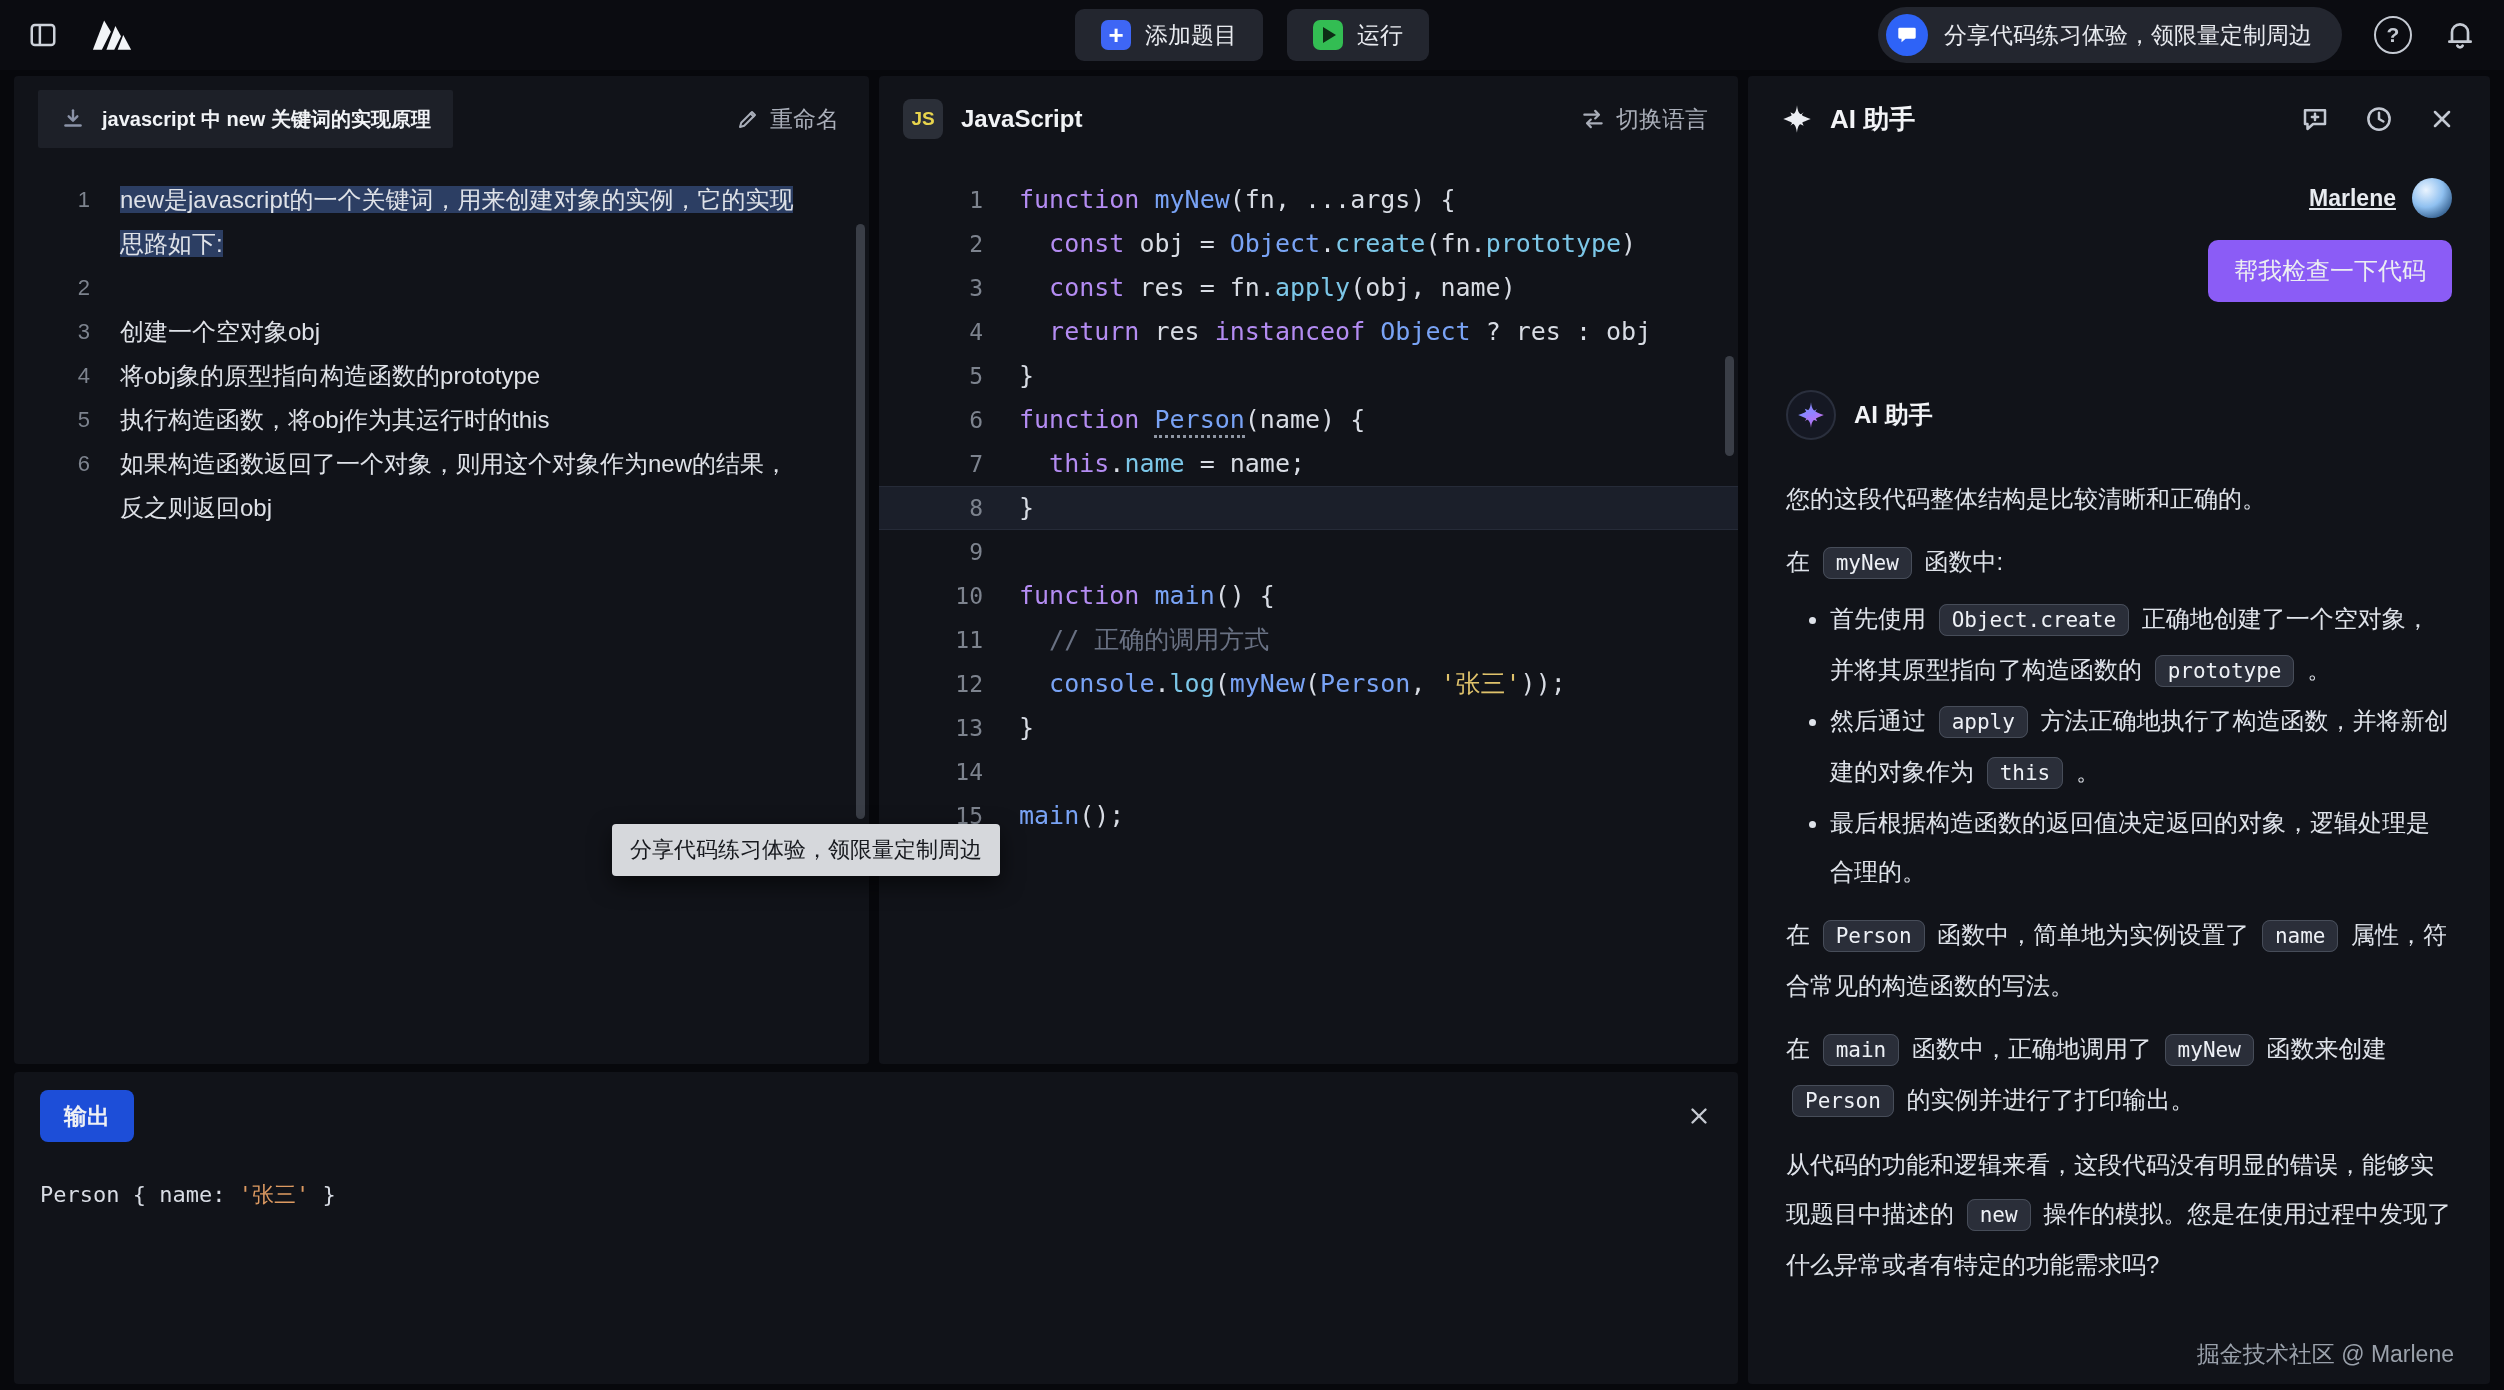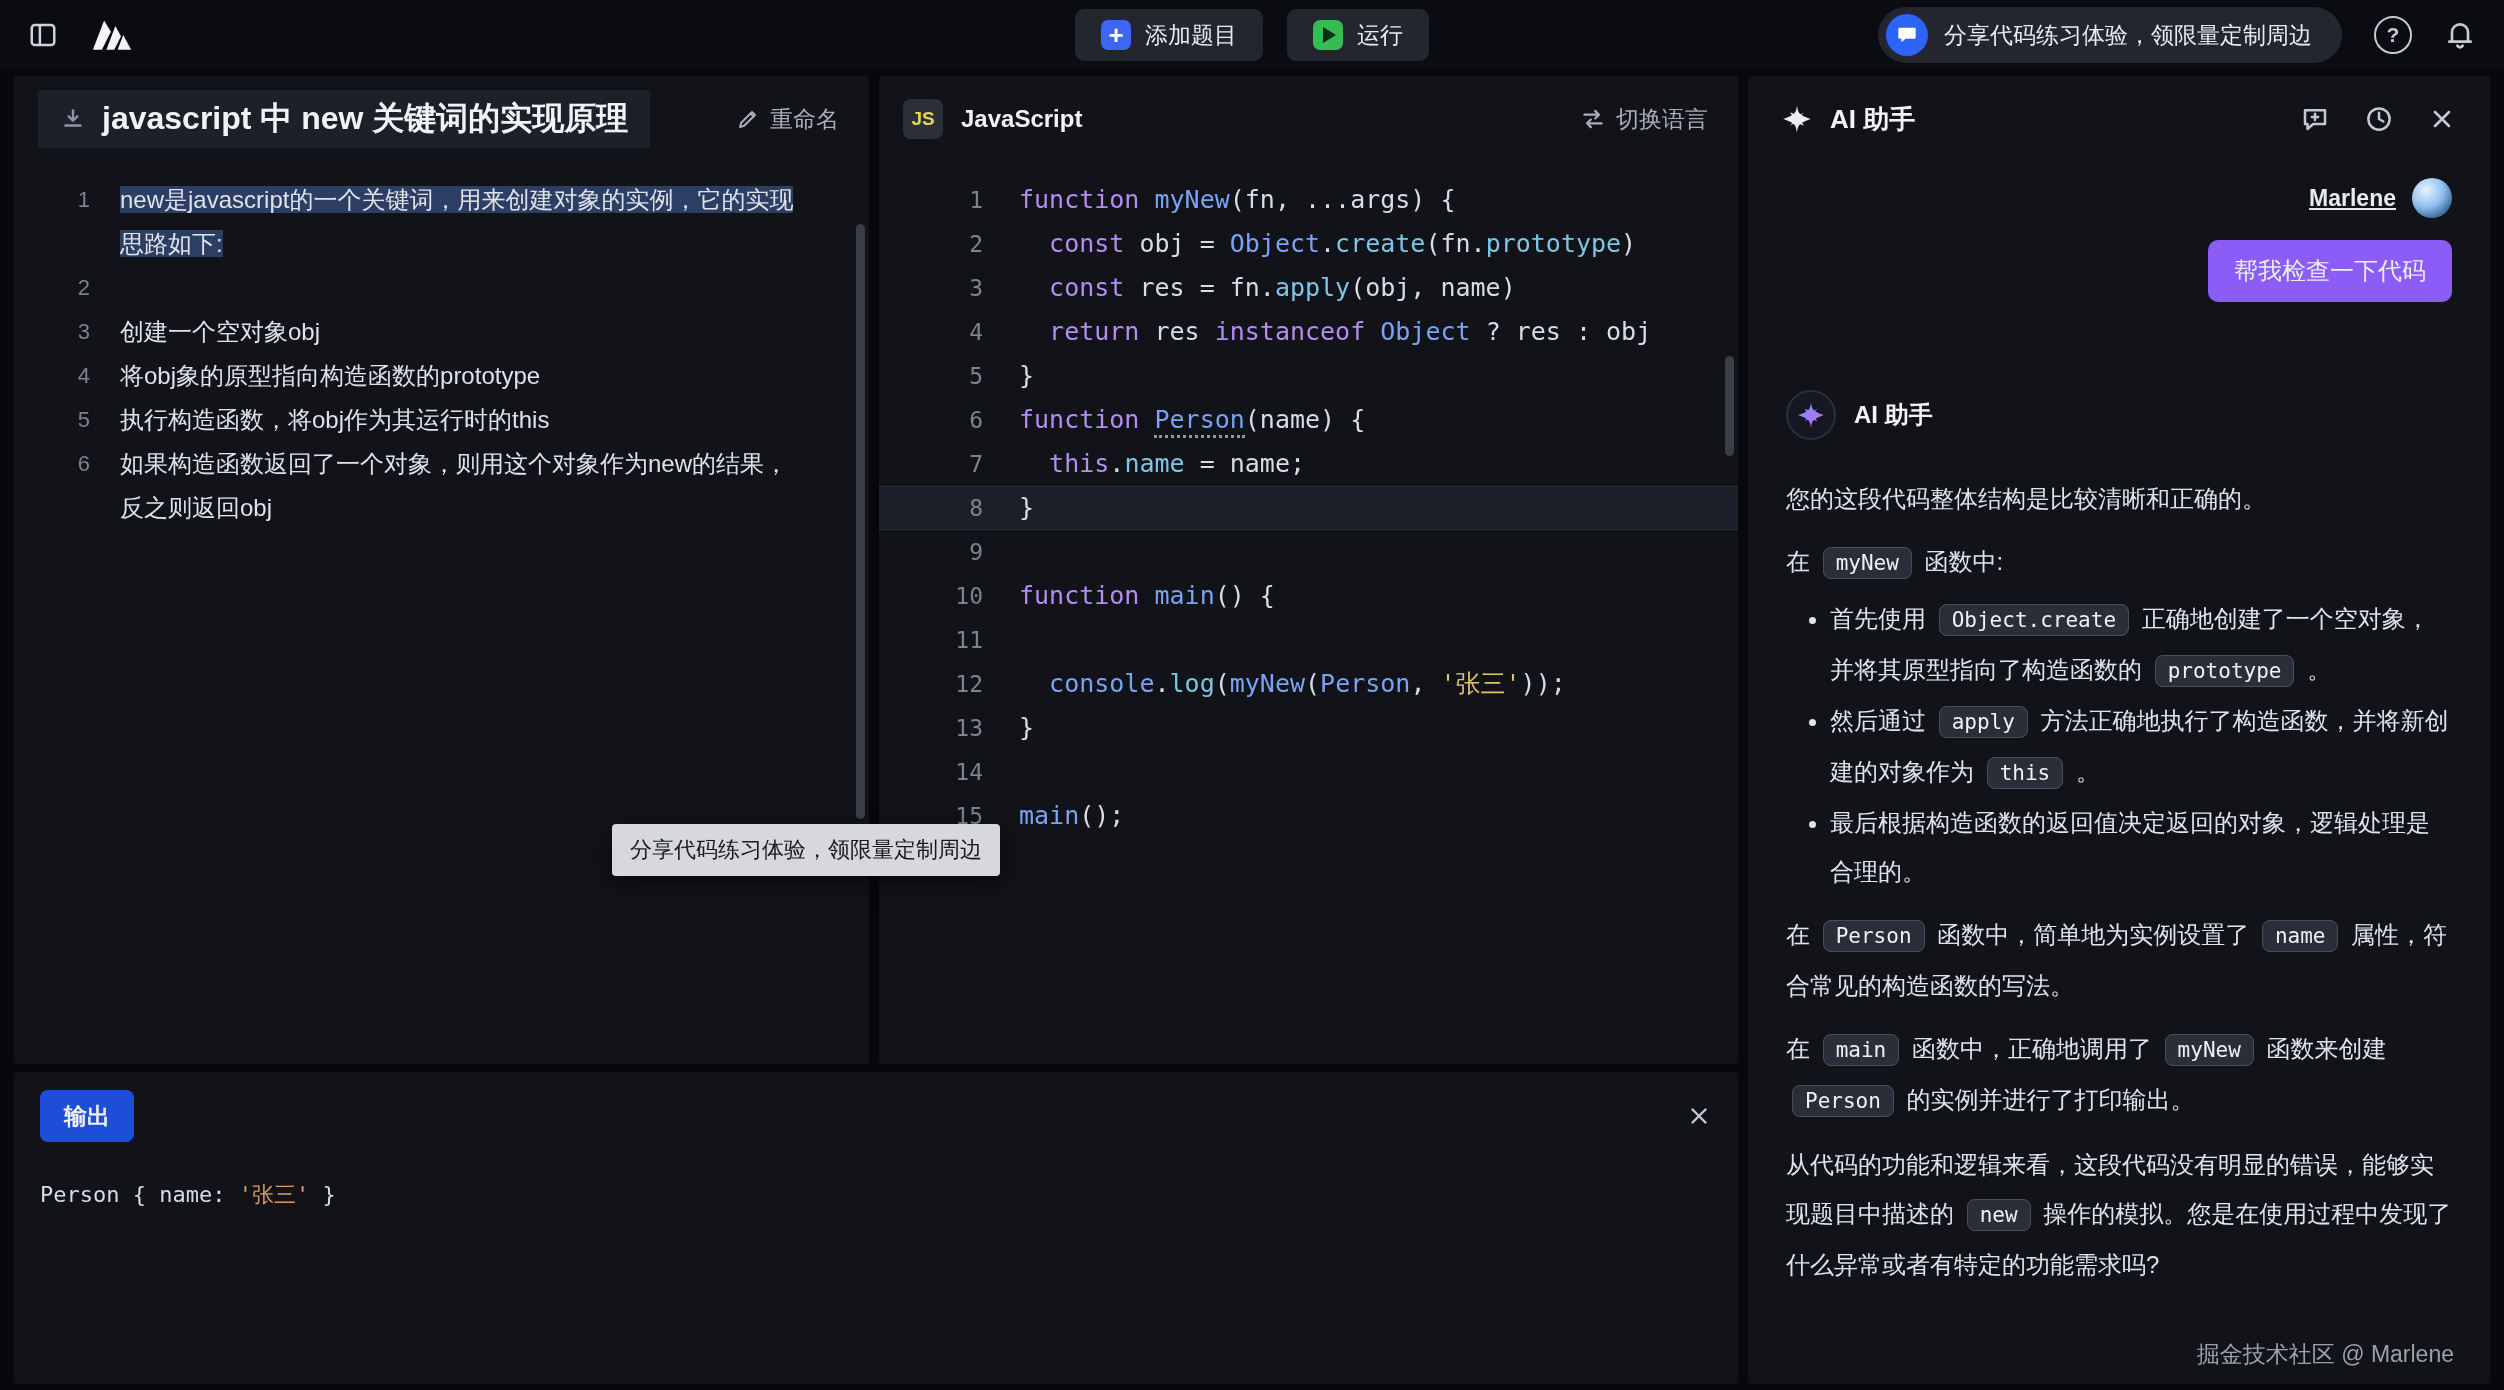--- a/index.html
+++ b/index.html
@@ -27,21 +27,21 @@
   
   .main{display:flex;gap:10px;padding:6px 14px 0 14px;height:1314px;box-sizing:border-box;}
   .left-area{display:flex;flex-direction:column;gap:8px;width:1724px;flex:0 0 auto;}
   .panels-row{display:flex;gap:10px;flex:1;min-height:0;}
   .panel{background:#111319;border-radius:4px;}
 
   
   .problem-panel{width:855px;flex:0 0 auto;display:flex;flex-direction:column;position:relative;}
   .panel-header{height:86px;display:flex;align-items:center;justify-content:space-between;padding:0 24px;flex:0 0 auto;}
   .title-chip{display:flex;align-items:center;gap:16px;background:#1d2028;border-radius:2px;height:58px;
-              padding:0 22px;font-size:32px;font-weight:600;color:#f1f3f6;cursor:pointer;}
+              padding:0 22px;font-size:20px;font-weight:600;color:#f1f3f6;cursor:pointer;}
   .ghost-btn{display:flex;align-items:center;gap:10px;color:#a9aeb9;font-size:23px;background:none;border:none;cursor:pointer;font-family:inherit;}
   .problem-body{flex:1;padding-top:16px;overflow:hidden;font-size:24px;line-height:44px;}
   .p-row{display:flex;align-items:flex-start;}
   .p-num{width:76px;flex:0 0 auto;text-align:right;padding-right:30px;color:#7d838e;font-size:22px;line-height:44px;}
   .p-text{flex:1;padding-right:58px;color:#dfe2e8;min-height:44px;word-break:break-all;}
   .p-text .sel{background:#2c3e63;box-decoration-break:clone;-webkit-box-decoration-break:clone;}
   .sb{position:absolute;background:#3a3e47;border-radius:5px;}
   .sb-problem{right:4px;top:148px;width:9px;height:595px;}
   .sb-editor{right:4px;top:280px;width:9px;height:100px;}
 
@@ -266,20 +266,21 @@
               <div class="c-row">
                 <div class="c-num">9</div>
                 <div class="c-code"></div>
               </div>
               <div class="c-row">
                 <div class="c-num">10</div>
                 <div class="c-code"><span class="tk-k">function</span><span class="tk-p"> </span><span class="tk-f">main</span><span class="tk-p">() {</span></div>
               </div>
               <div class="c-row">
                 <div class="c-num">11</div>
+                <div class="c-code"><span class="tk-p">  </span><span class="tk-m">// 正确的调用方式</span></div>
               </div>
               <div class="c-row">
                 <div class="c-num">12</div>
                 <div class="c-code"><span class="tk-p">  </span><span class="tk-f">console</span><span class="tk-p">.</span><span class="tk-c">log</span><span class="tk-p">(</span><span class="tk-f">myNew</span><span class="tk-p">(</span><span class="tk-f">Person</span><span class="tk-p">, </span><span class="tk-s">'张三'</span><span class="tk-p">));</span></div>
               </div>
               <div class="c-row">
                 <div class="c-num">13</div>
                 <div class="c-code"><span class="tk-p">}</span></div>
               </div>
               <div class="c-row">

